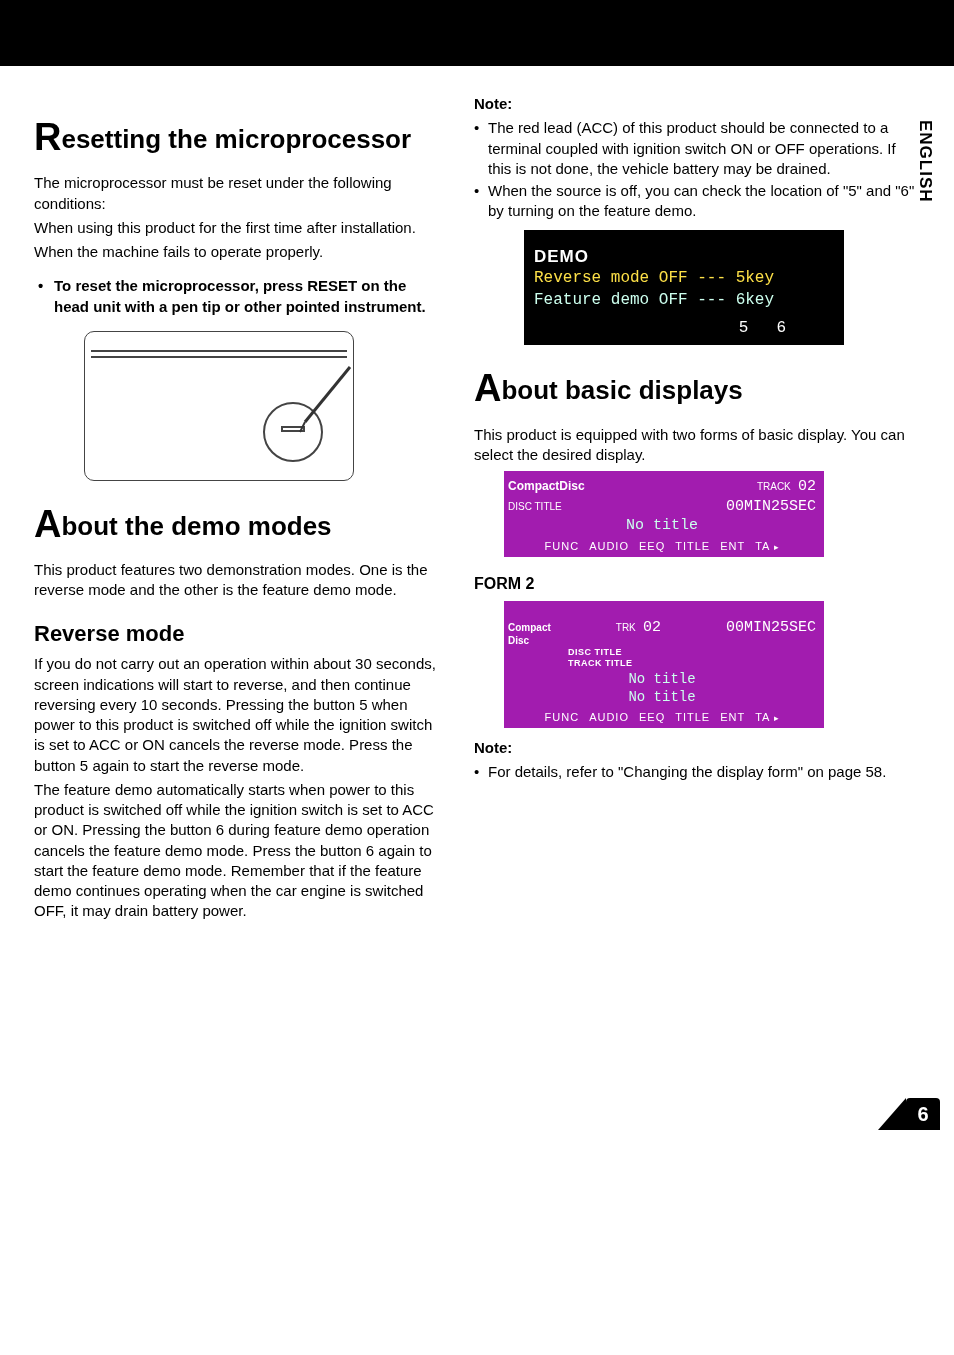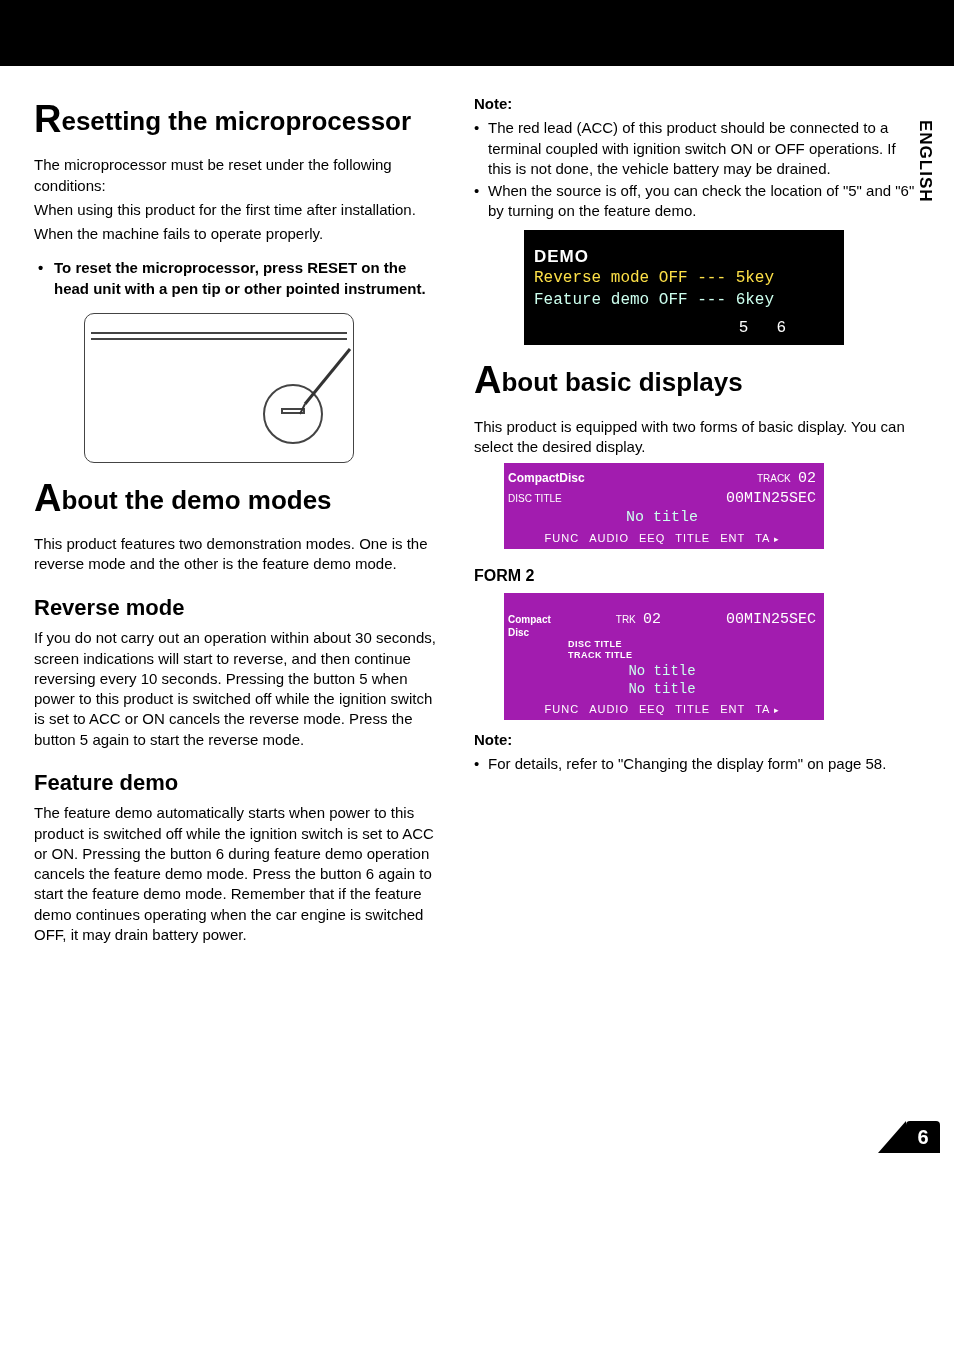--- a/index.html
+++ b/index.html
@@ -33,21 +33,21 @@
       writing-mode: vertical-rl;
       font-weight: bold;
       font-size: 17px;
       letter-spacing: 1px;
     }
     h1 {
       font-family: "Arial Narrow", Arial, sans-serif;
       font-weight: bold;
       font-stretch: condensed;
       font-size: 26px;
-      margin-top: 0;
+      margin-top: 18px;
       margin-bottom: 10px;
     }
     h1 .big {
       font-size: 38px;
       vertical-align: -2px;
     }
     h2 {
       font-family: "Arial Narrow", Arial, sans-serif;
       font-weight: bold;
       font-stretch: condensed;
@@ -191,21 +191,20 @@
           </svg>
       </div>
     </div>
 
     <h1><span class="big">A</span><span>bout the demo modes</span></h1>
     <p>This product features two demonstration modes. One is the reverse mode and the other is the feature demo mode.</p>
 
     <h2>Reverse mode</h2>
     <p>If you do not carry out an operation within about 30 seconds, screen indications will start to reverse, and then continue reversing every 10 seconds. Pressing the button 5 when power to this product is switched off while the ignition switch is set to ACC or ON cancels the reverse mode. Press the button 5 again to start the reverse mode.</p>
 
-    <h2>Feature demo</h2>
     <p>The feature demo automatically starts when power to this product is switched off while the ignition switch is set to ACC or ON. Pressing the button 6 during feature demo operation cancels the feature demo mode. Press the button 6 again to start the feature demo mode. Remember that if the feature demo continues operating when the car engine is switched OFF, it may drain battery power.</p>
   </div>
 
   <div class="col col-right">
     <p class="note-label">Note:</p>
     <ul class="note">
       <li>
           <span class="b">•</span>
           <span>The red lead (ACC) of this product should be connected to a terminal coupled with ignition switch ON or OFF operations. If this is not done, the vehicle battery may be drained.</span>
         </li>

